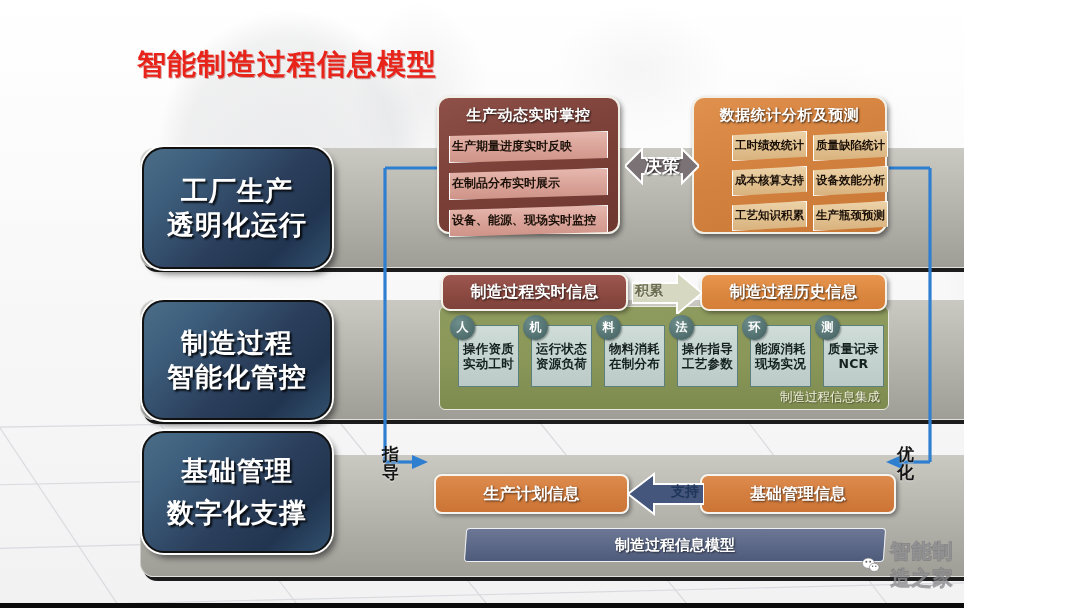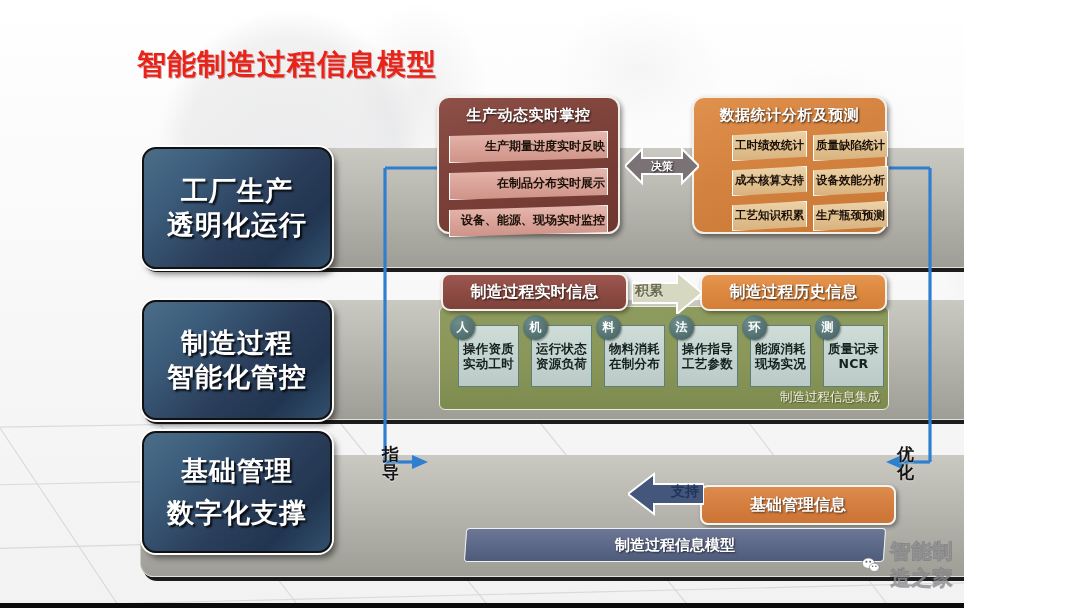--- a/index.html
+++ b/index.html
@@ -48,21 +48,21 @@
     box-shadow: 3px 4px 0 rgba(10,10,10,.92);
     border: 1px solid rgba(255,255,255,.45);
   }
   #band1 { top: 148px; height: 120px; }
   #band2 { top: 300px; height: 120px; }
   #band3 { top: 455px; height: 122px; }
 
   
   .stage {
     position: absolute; left: 142px; width: 190px;
-    border-radius: 14px;
+    border-radius: 22px;
     background: linear-gradient(135deg, #4c6d87 0%, #3d5f7d 22%, #2b3f5c 55%, #213550 78%, #31506e 100%);
     border: 2px solid #111;
     box-shadow: 0 0 0 2px #fdfdfd, 4px 5px 6px rgba(0,0,0,.5);
     display: flex; flex-direction: column;
     align-items: center; justify-content: center;
     color: #fff;
     font-size: 27px; font-weight: bold;
     line-height: 1.26;
     letter-spacing: 1px;
     text-shadow: 2px 2px 2px rgba(0,0,0,.85);
@@ -91,21 +91,21 @@
     left: 437px; top: 96px; width: 183px; height: 138px;
     background: linear-gradient(160deg,#8e5048 0%, #7c4139 45%, #6d3730 100%);
   }
   #panelRight {
     left: 692px; top: 96px; width: 195px; height: 138px;
     background: linear-gradient(160deg,#e0914d 0%, #d4823f 45%, #c97734 100%);
   }
   .chip {
     position: relative;
     color: #1a1008; font-weight: bold;
-    font-size: 12px; text-align: right;
+    font-size: 12px; text-align: left;
     padding: 4px 2px 4px 2px;
     margin-bottom: 5px;
     border: 1.5px solid #fff;
     box-shadow: 2px 2px 2px rgba(0,0,0,.55);
     white-space: nowrap;
   }
   #panelLeft .chip {
     background: linear-gradient(180deg,#e6b7ad 0%, #d8a096 60%, #cf9488 100%);
     clip-path: polygon(0 16%, 100% 0, 100% 84%, 0 100%);
     padding: 6px 2px 7px 2px;
@@ -119,21 +119,21 @@
     font-size: 11.5px;
   }
   
   .dbl-arrow {
     position: absolute; left: 625px; top: 143px;
     width: 74px; height: 46px; z-index: 7;
   }
   .dbl-arrow .lbl {
     position: absolute; inset: 0;
     display: flex; align-items: center; justify-content: center;
-    font-size: 11px; font-weight: bold; color: #fff;
+    font-size: 18px; font-weight: bold; color: #fff;
     text-shadow: 1px 1px 2px rgba(0,0,0,.8);
   }
   
   .hdr-bar {
     position: absolute; z-index: 5;
     height: 38px; border-radius: 9px;
     border: 2px solid #f4f2ea;
     display: flex; align-items: center; justify-content: center;
     color: #fff; font-weight: bold; font-size: 16px;
     text-shadow: 1px 1px 2px rgba(0,0,0,.7);
@@ -193,21 +193,21 @@
     position: absolute; z-index: 5;
     height: 40px; border-radius: 8px;
     border: 2px solid #f6f4ee;
     display: flex; align-items: center; justify-content: center;
     color: #fff; font-weight: bold; font-size: 16px;
     text-shadow: 1px 1px 2px rgba(0,0,0,.65);
     box-shadow: 2px 2px 4px rgba(0,0,0,.38);
     background: linear-gradient(180deg,#dd8b4e 0%, #d47e3f 50%, #cb7436 100%);
   }
   #planInfo { left: 434px; top: 474px; width: 195px; }
-  #baseInfo { left: 700px; top: 485px; width: 196px; }
+  #baseInfo { left: 700px; top: 474px; width: 196px; }
   .support-arrow {
     position: absolute; left: 628px; top: 471px;
     width: 76px; height: 46px; z-index: 6;
   }
   .support-arrow .lbl {
     position: absolute; right: 5px; top: 12px;
     font-size: 14px; font-weight: bold; color: #20355a;
   }
   #modelBar {
     position: absolute; left: 465px; top: 528px;
@@ -385,20 +385,21 @@
 
   <div class="accum-arrow">
     <svg width="70" height="42" viewBox="0 0 70 42">
       <polygon points="0,11 45,11 45,0 70,21 45,42 45,31 0,31" fill="#d7d8c2" stroke="#ffffff" stroke-width="2"></polygon>
     </svg>
     <div class="lbl">积累</div>
   </div>
 
   <div class="hdr-bar" id="histInfo">制造过程历史信息</div>
 
+  <div class="obar" id="planInfo">生产计划信息</div>
 
   <div class="support-arrow">
     <svg width="76" height="46" viewBox="0 0 76 46">
       <polygon points="0,23 26,3 26,13 76,13 76,33 26,33 26,43" fill="#44567c" stroke="#ffffff" stroke-width="2"></polygon>
     </svg>
     <div class="lbl">支持</div>
   </div>
 
   <div class="obar" id="baseInfo">基础管理信息</div>
 

